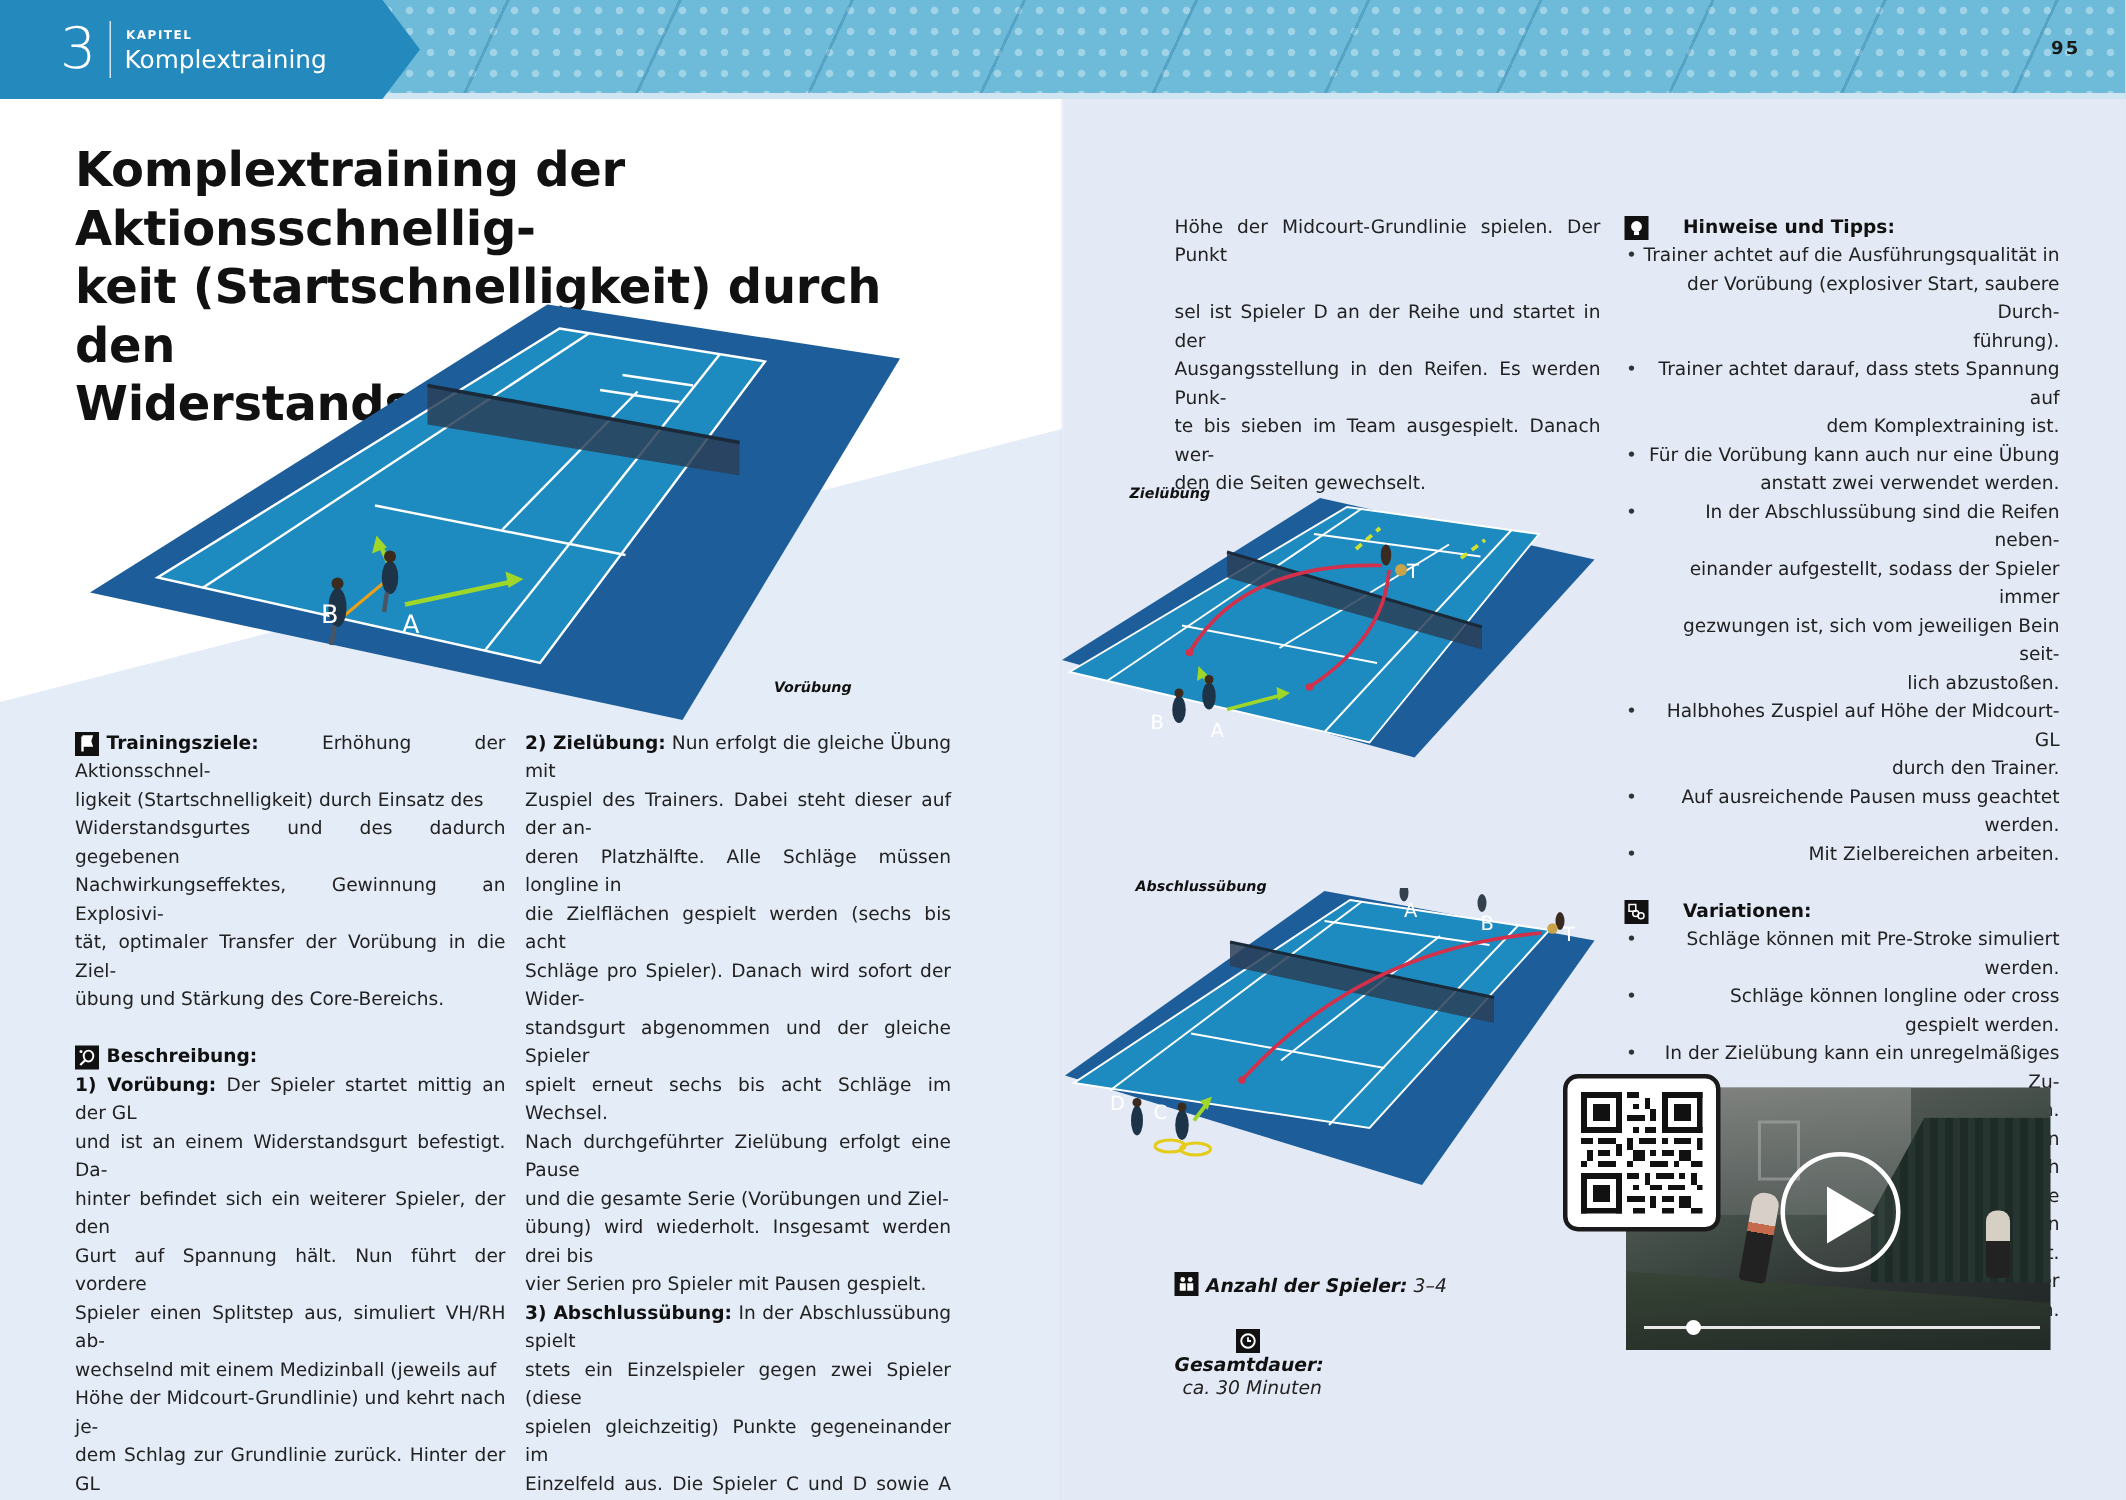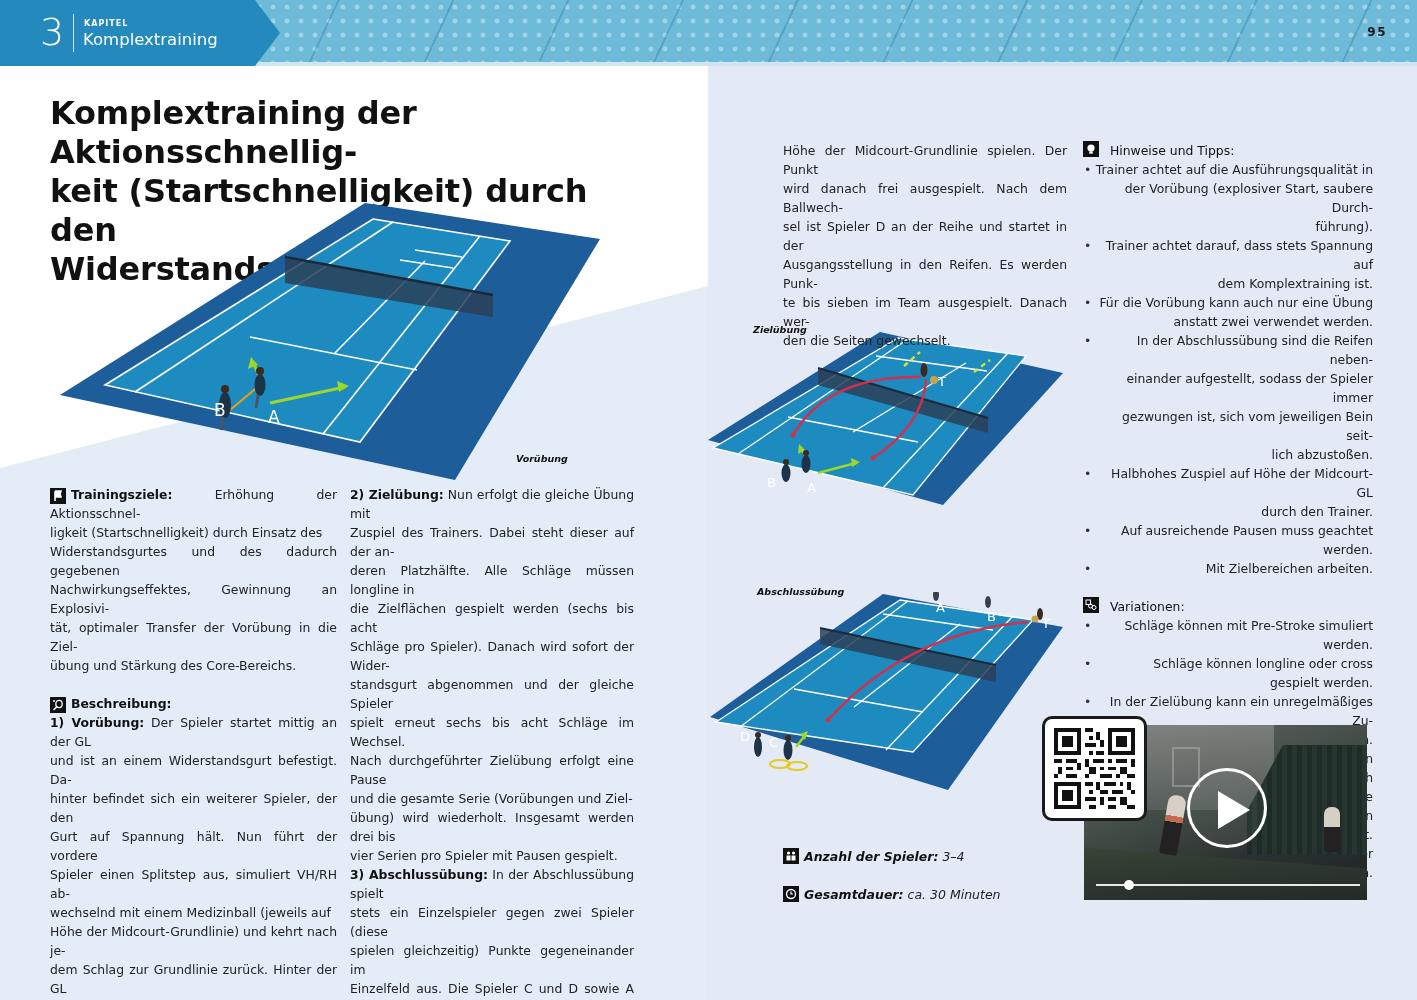--- a/index.html
+++ b/index.html
@@ -34,21 +34,21 @@
 
   
   .court-svg { position: absolute; }
   .fig-caption { position: absolute; font-size: 9.5px; font-weight: bold; color: #111; font-style: italic; }
 
   
   .col { position: absolute; font-size: 12.4px; line-height: 19px; color: #222; text-align: justify; hyphens: manual; }
   .col p { margin: 0; }
   .col .gap { height: 19px; }
   .col b { color: #111; }
-  .sec-head { display: flex; align-items: flex-start; gap: 6px; font-weight: normal; color: #111; }
+  .sec-head { display: flex; align-items: flex-end; gap: 18px; font-weight: bold; color: #111; }
   .icon-box { display: inline-flex; width: 16px; height: 16px; background: #111; color: #fff; align-items: center; justify-content: center; font-size: 11px; line-height: 1; vertical-align: -3px; margin-right: 5px; flex-shrink: 0; }
   .icon-box svg { width: 12px; height: 12px; }
   ul.bullets { list-style: none; }
   ul.bullets li { position: relative; padding-left: 12px; text-align: right; }
   ul.bullets li::before { content: "•"; position: absolute; left: 1px; top: 0; color: #333; }
 
   .meta-row { position: absolute; left: 783px; font-size: 12.5px; color: #222; display: flex; align-items: center; font-style: italic; }
   .meta-row b { margin-right: 4px; color: #111; }
 
   
@@ -273,21 +273,21 @@
     <br>
     <br>
     <br>
     
   </p>
 </div>
 
 <div class="col" style="left:783px; top:141px; width:284px;">
   <p>
     <span>Höhe der Midcourt-Grundlinie spielen. Der Punkt</span><br>
-    <span>wird danach frei ausgespielt. Nach dem Ballwech-</span><br>
+    <br>
     <span>sel ist Spieler D an der Reihe und startet in der</span><br>
     <span>Ausgangsstellung in den Reifen. Es werden Punk-</span><br>
     <span>te bis sieben im Team ausgespielt. Danach wer-</span><br>
     <span>den die Seiten gewechselt.</span>
   </p>
 </div>
 
 <div class="col" style="left:1083px; top:141px; width:290px;">
   <p class="sec-head">
     <span class="icon-box">
@@ -332,21 +332,21 @@
       <svg viewBox="0 0 12 12">
         <circle cx="3.5" cy="3" r="1.6" fill="#fff"></circle>
         <circle cx="8.5" cy="3" r="1.6" fill="#fff"></circle>
         <rect x="1.5" y="5.5" width="4" height="5" fill="#fff"></rect>
         <rect x="6.5" y="5.5" width="4" height="5" fill="#fff"></rect>
       </svg>
     </span>
   <b>Anzahl der Spieler:</b>
     <span> 3–4</span>
 </div>
-<div class="meta-row" style="top:886px;">
+<div class="meta-row" style="top:886px;flex-direction:column;">
   <span class="icon-box">
       <svg viewBox="0 0 12 12">
         <circle cx="6" cy="6" r="4.5" stroke="#fff" stroke-width="1.3" fill="none"></circle>
         <path d="M6 3.5 V6 H8" stroke="#fff" stroke-width="1.2" fill="none"></path>
       </svg>
     </span>
   <b>Gesamtdauer:</b>
     <span> ca. 30 Minuten</span>
 </div>
 

